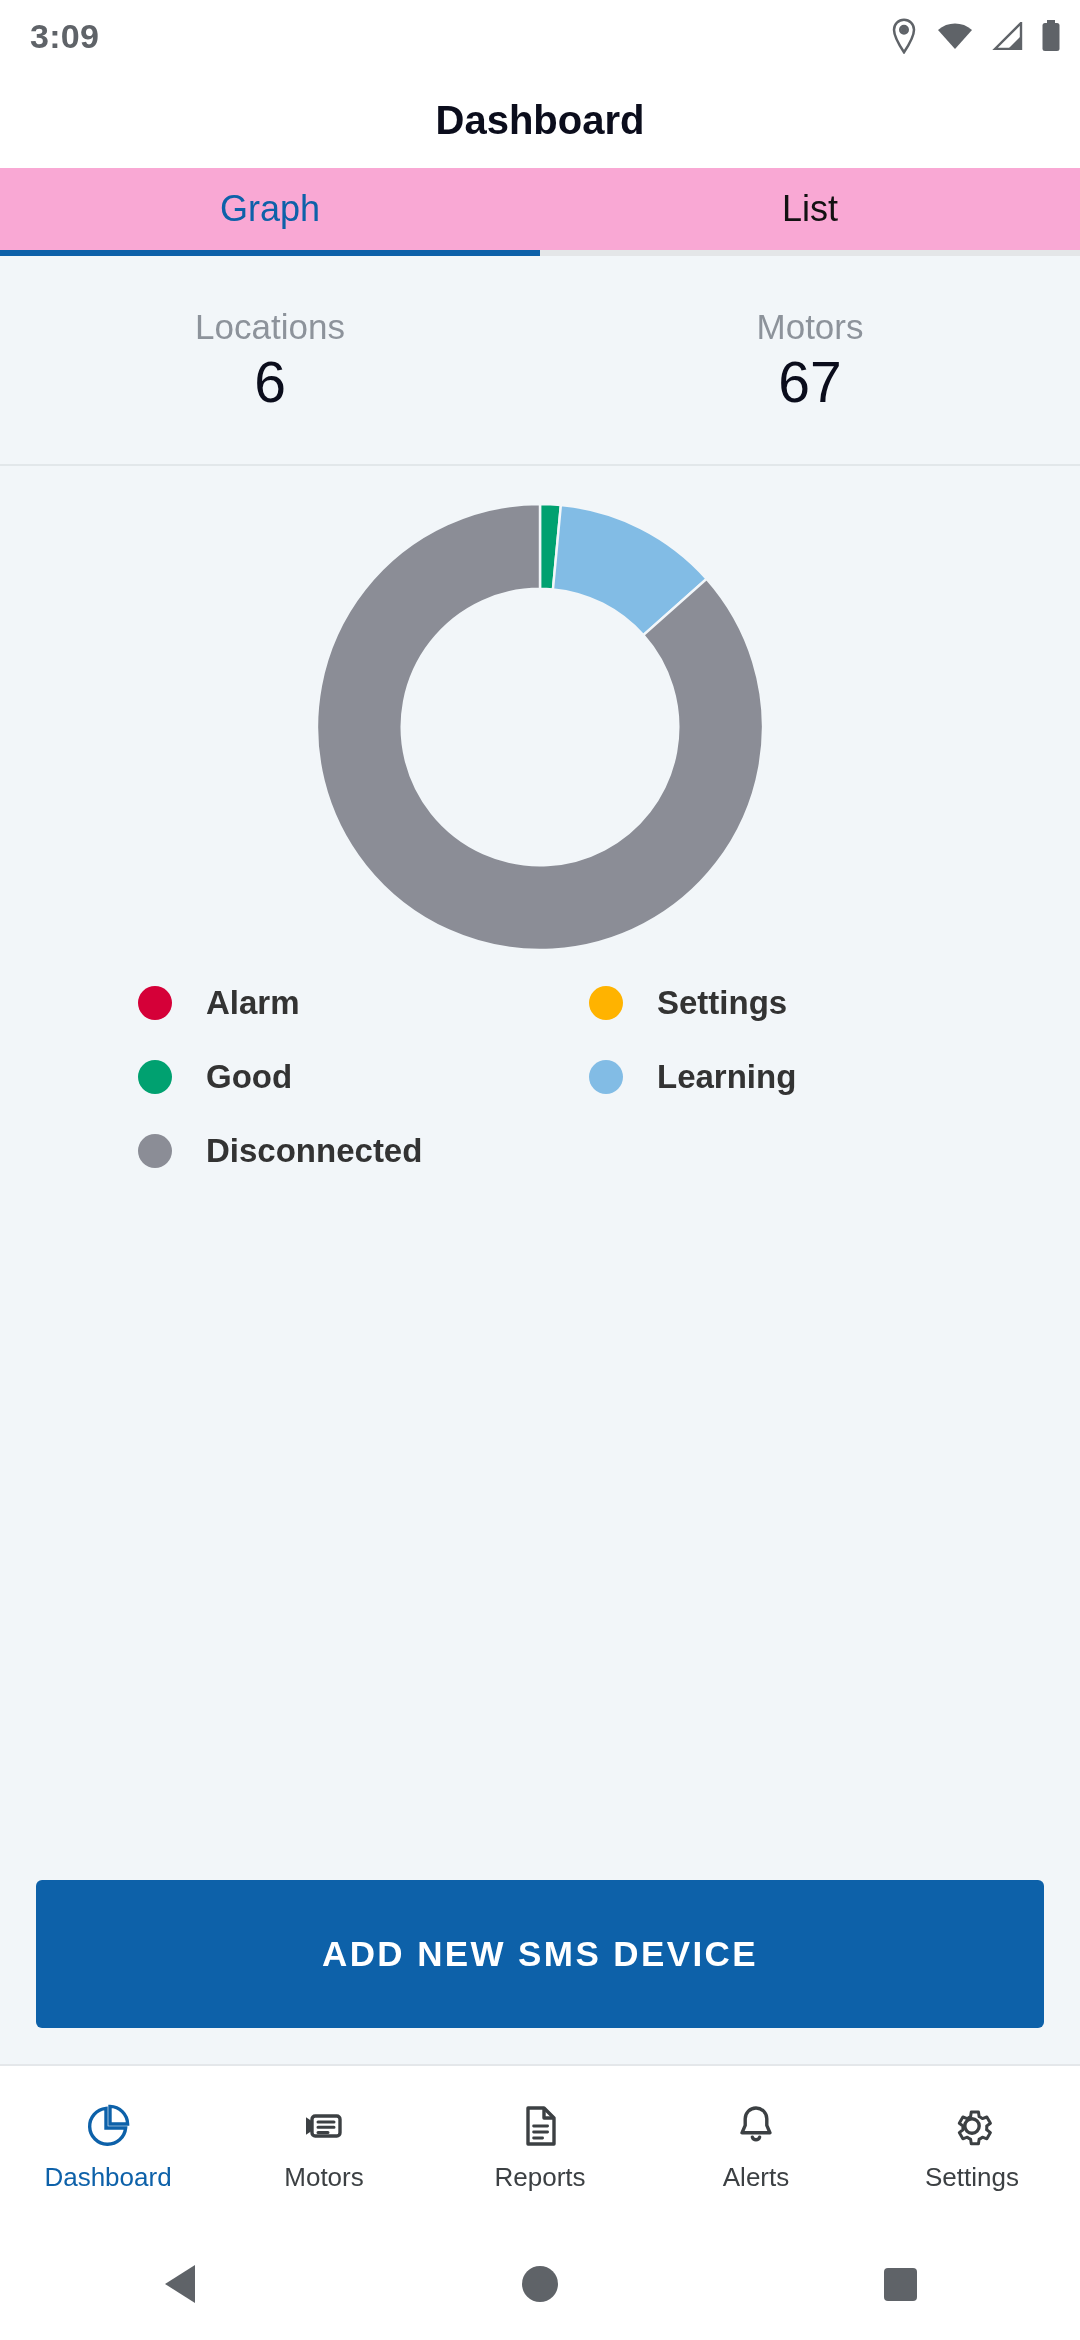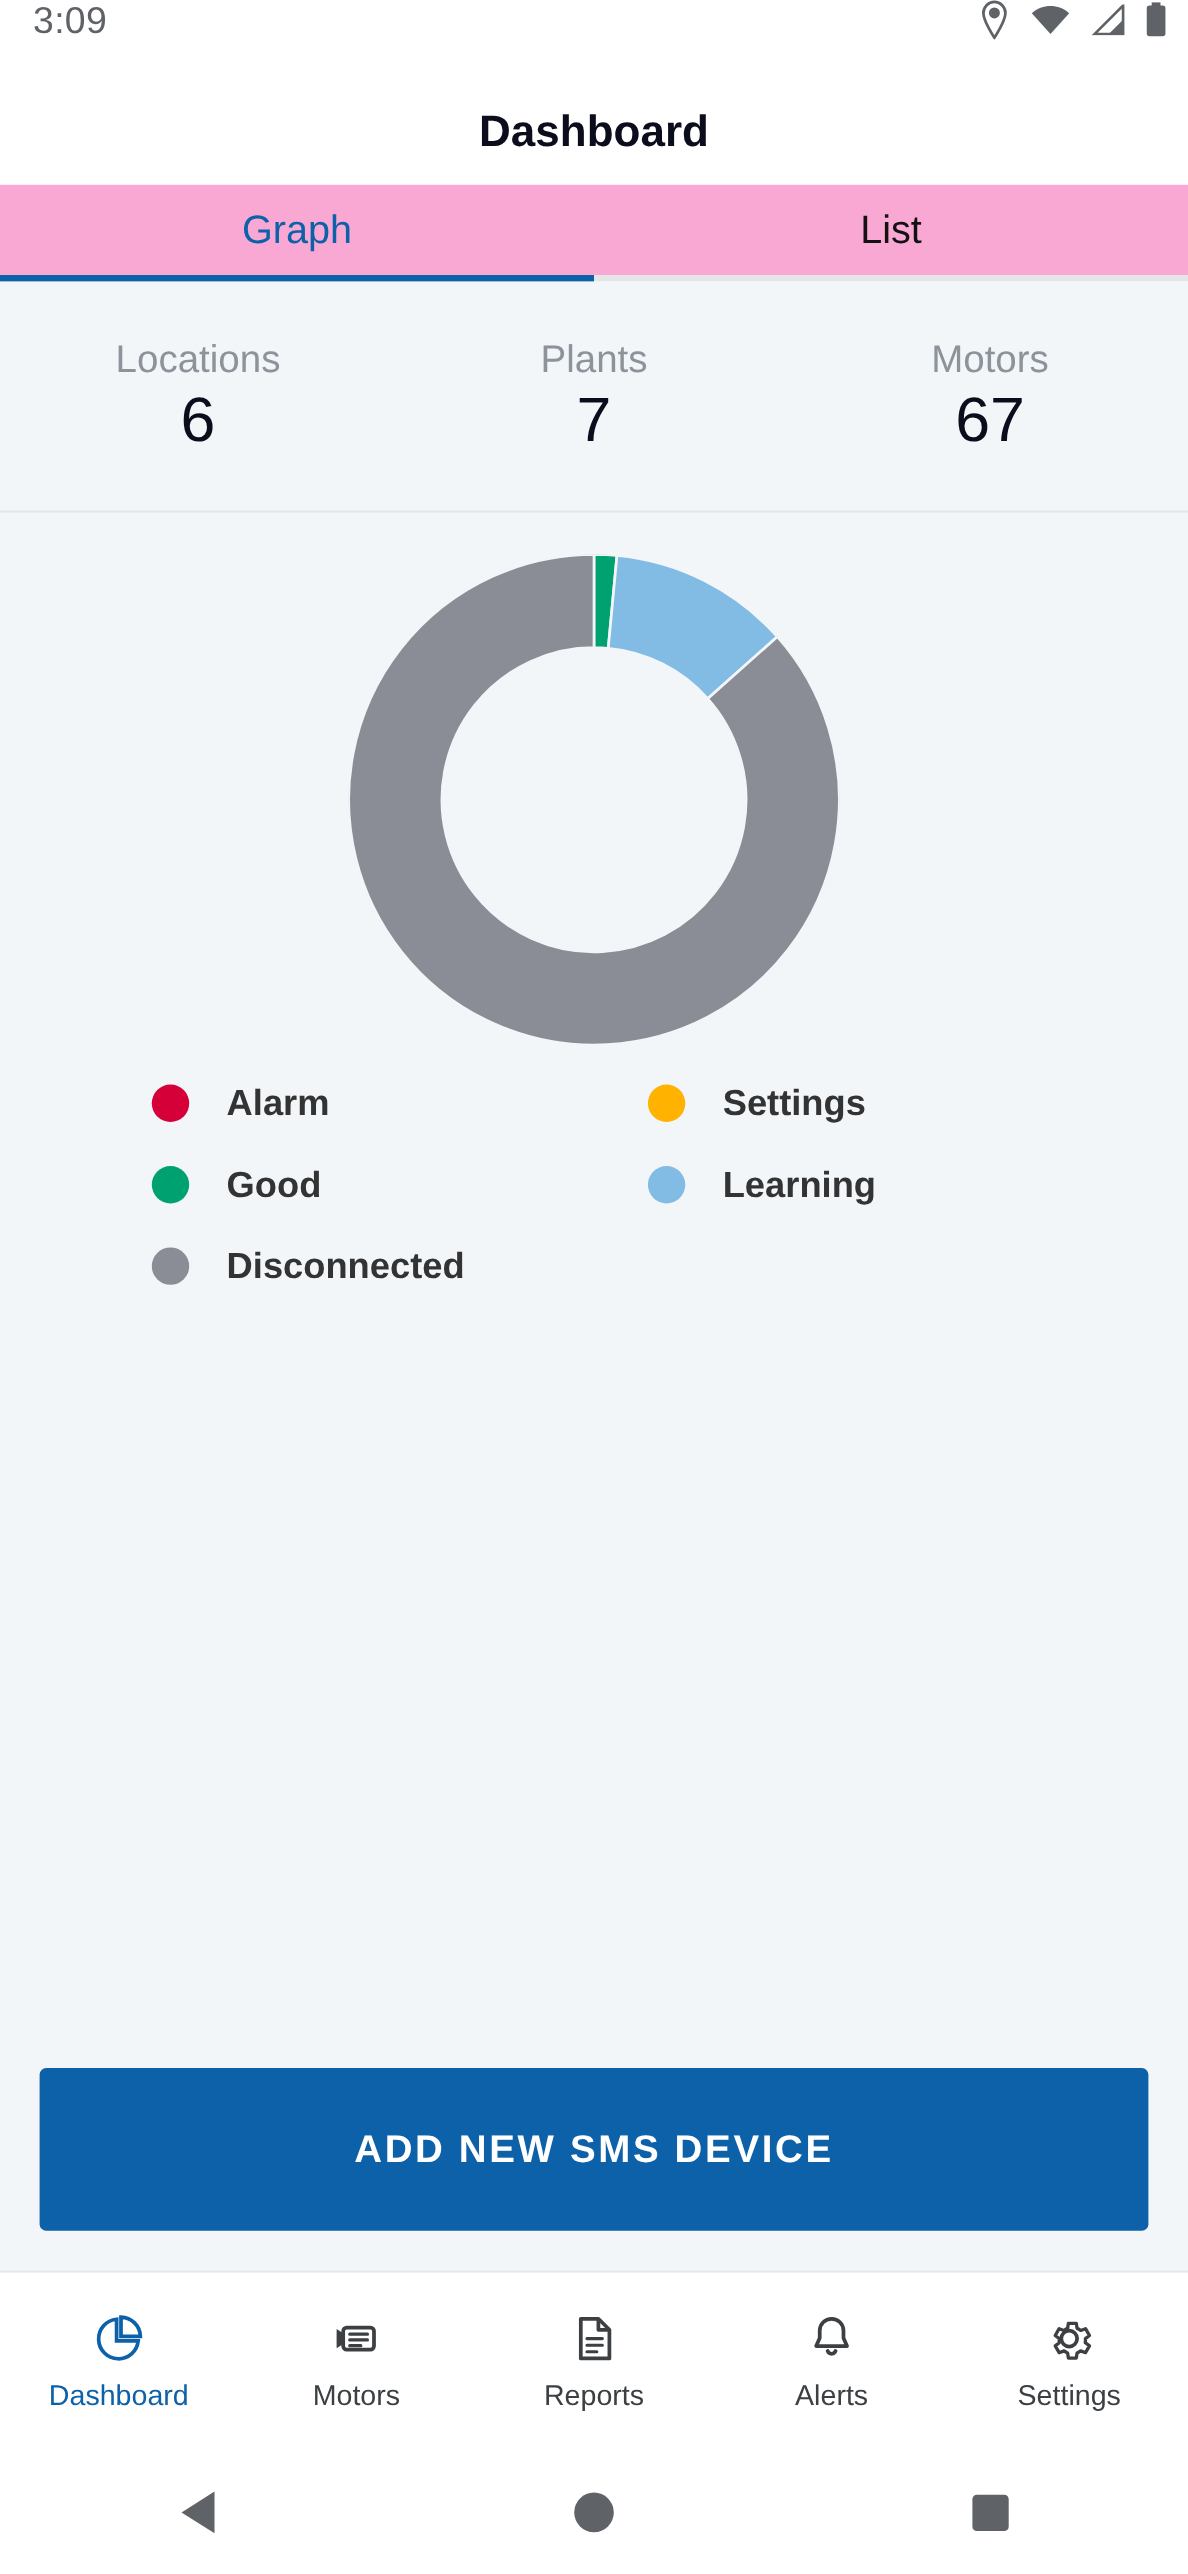--- a/index.html
+++ b/index.html
@@ -6,22 +6,23 @@
   html, body {
     width:1080px; height:2340px;
     font-family:"Liberation Sans", sans-serif;
     background:#ffffff; overflow:hidden;
   }
   .phone { position:relative; width:1080px; height:2340px; display:flex; flex-direction:column; background:#ffffff; }
 
   
   .statusbar {
     height:72px; flex:0 0 72px; background:#ffffff;
-    display:flex; align-items:flex-start; justify-content:space-between;
+    display:flex; align-items:center; justify-content:space-between;
     padding:0 19px 0 30px;
+    font-weight:bold;
   }
   .clock { font-size:34px; color:#5f6368; letter-spacing:.3px; }
   .sysicons { display:flex; align-items:center; gap:18px; }
   .sysicons svg { display:block; }
 
   
   .appbar { height:96px; flex:0 0 96px; background:#ffffff; display:flex; align-items:center; justify-content:center; }
   .appbar-title { font-size:40px; font-weight:bold; color:#0b0d1c; }
 
   
@@ -133,24 +134,20 @@
   </div>
 
   <div class="content">
 
     <div class="stats">
       <div class="stat">
         <div class="stat-label">Locations</div>
         <div class="stat-value">6</div>
       </div>
       <div class="stat">
-        <div class="stat-label">Plants</div>
-        <div class="stat-value">7</div>
-      </div>
-      <div class="stat">
         <div class="stat-label">Motors</div>
         <div class="stat-value">67</div>
       </div>
     </div>
 
     <div class="chart-wrap">
       <svg class="donut" id="donut-svg" viewBox="0 0 200 200">
           <path d="M 100 0 A 100 100 0 0 1 109.36414895343506 0.4394017978101914 L 105.80577235112973 38.27242911464232 A 62 62 0 0 0 100 38 Z" fill="#00a170" stroke="#f2f6f9" stroke-width="1.1"></path>
           <path d="M 109.36414895343506 0.4394017978101914 A 100 100 0 0 1 174.73136296000771 33.55285265611782 L 146.33344503520476 58.802768646793055 A 62 62 0 0 0 105.80577235112973 38.27242911464232 Z" fill="#82bce5" stroke="#f2f6f9" stroke-width="1.1"></path>
           <path d="M 174.73136296000771 33.55285265611782 A 100 100 0 1 1 99.99999999999989 0 L 99.99999999999993 38 A 62 62 0 1 0 146.33344503520476 58.802768646793055 Z" fill="#8b8d96" stroke="#f2f6f9" stroke-width="1.1"></path>

